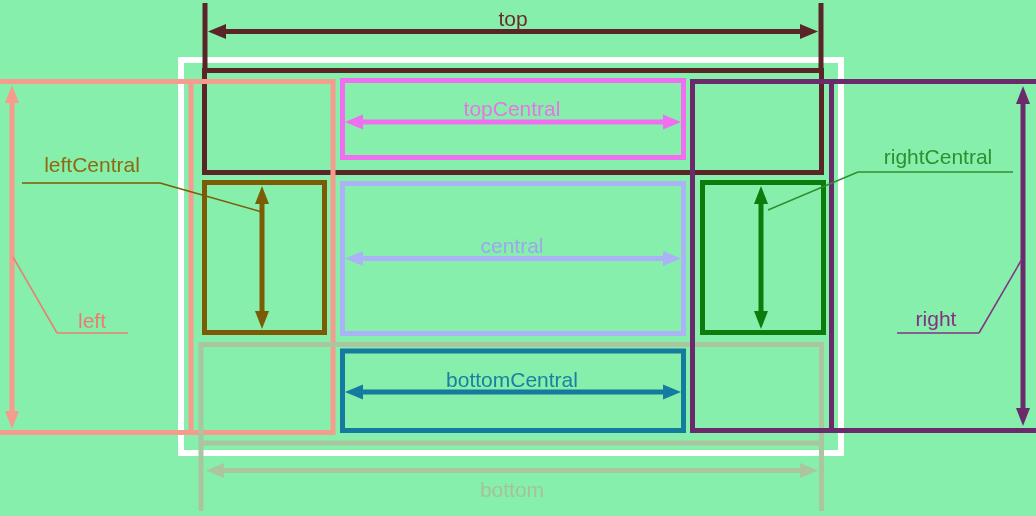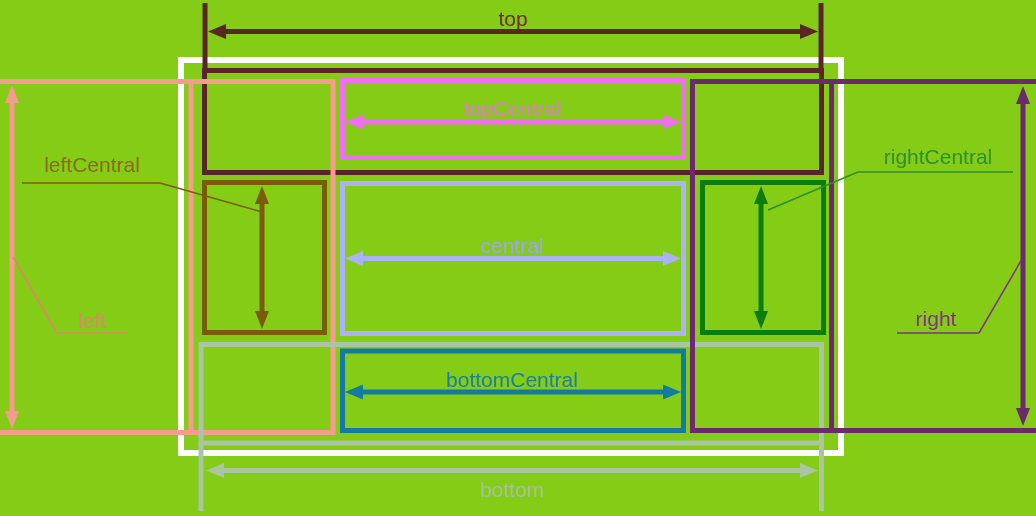--- a/index.html
+++ b/index.html
@@ -1,17 +1,17 @@
 <!DOCTYPE html>
 <html><head>
 <meta charset="utf-8">
 <style>
   html,body{margin:0;padding:0;}
   body{background:#151111;}
-  .stage{position:relative;width:1036px;height:516px;background:#84cc16;overflow:hidden;}
+  .stage{position:relative;width:1036px;height:516px;background:#86efac;overflow:hidden;}
   svg{position:absolute;left:0;top:0;}
   text{font-family:"Liberation Sans","DejaVu Sans",sans-serif;font-size:21px;}
   .mid{text-anchor:middle;}
 </style>
 </head>
 <body>
 
 <div class="stage">
 <svg width="1036" height="516" viewBox="0 0 1036 516">
 

